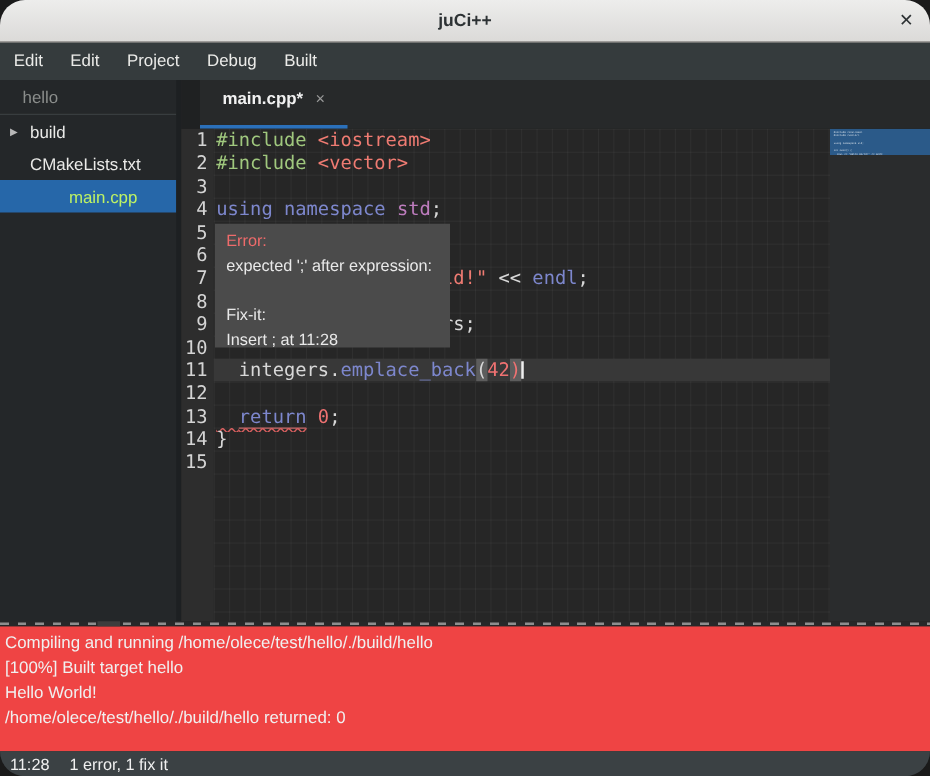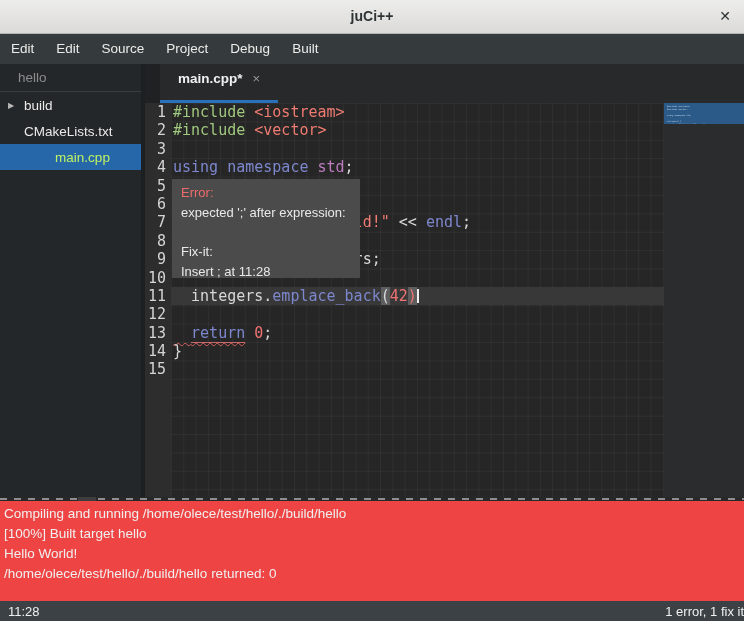--- a/index.html
+++ b/index.html
@@ -1,20 +1,20 @@
 <!DOCTYPE html>
 <html><head>
 <meta charset="utf-8">
 <style>
   * { margin:0; padding:0; box-sizing:border-box; }
   html,body { background:#1a1a1a; }
   .window {
     position:relative; width:744px; height:621px; overflow:hidden;
     background:#272829; font-family:"Liberation Sans", sans-serif;
-    display:flex; flex-direction:column;
+    display:flex; flex-direction:column;border-radius:20px;
   }
   
   .titlebar {
     height:34px; flex:0 0 34px; position:relative;
     background:linear-gradient(#ededec,#dbdad8);
     border-bottom:1px solid #b5b3b0;
   }
   .titlebar .title {
     text-align:center; line-height:33px; font-size:14px; font-weight:bold; color:#2d3234;
   }
@@ -105,38 +105,37 @@
     content:""; position:absolute; left:0; right:0; top:1px; height:2px;
     background:repeating-linear-gradient(90deg,#8e8e8e 0 7px,transparent 7px 14px);
   }
   .dash-handle { position:absolute; left:78px; top:0; width:18px; height:4px; background:#3d3d3d; z-index:2; }
   
   .output { flex:0 0 100px; height:100px; background:#ef4444; padding:3px 4px; overflow:hidden; }
   .out-line { font-size:13.5px; color:#f0f0f0; line-height:20px; white-space:pre; }
   
   .statusbar {
     flex:0 0 20px; height:20px; background:#3b4144; display:flex; align-items:center;
-    padding-left:8px; gap:16px;justify-content:space-between;
+    padding-left:8px; gap:16px;
   }
   .statusbar span { font-size:13px; color:#f0f0f0; }
 </style>
 </head>
 <body>
 
 <div class="window">
 
   <div class="titlebar">
     <div class="title">juCi++</div>
     <div class="close">✕</div>
   </div>
 
   <div class="menubar">
       <div class="menu-item">Edit</div>
       <div class="menu-item">Edit</div>
-      <div class="menu-item">Source</div>
       <div class="menu-item">Project</div>
       <div class="menu-item">Debug</div>
       <div class="menu-item">Built</div>
     </div>
 
   <div class="main">
     <div class="sidebar">
       <div class="side-header">hello</div>
       <div>
           <div class="tree-item">

